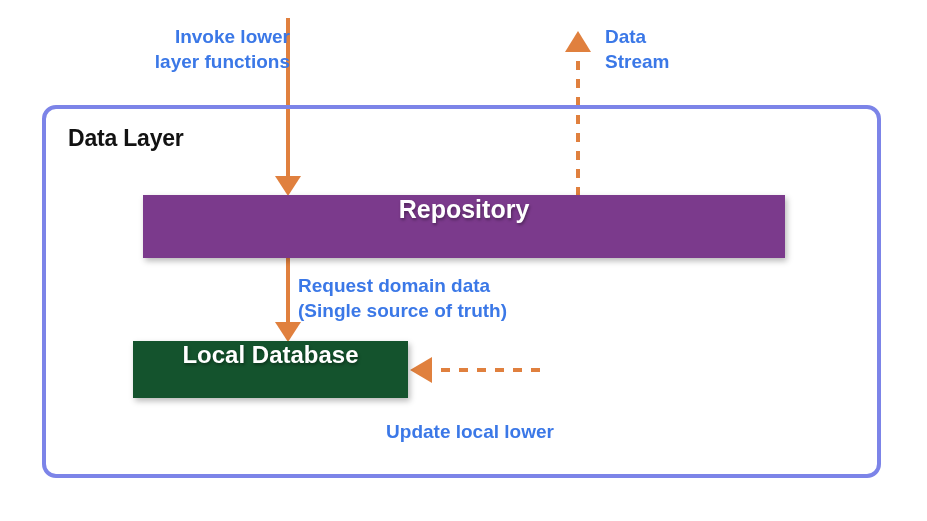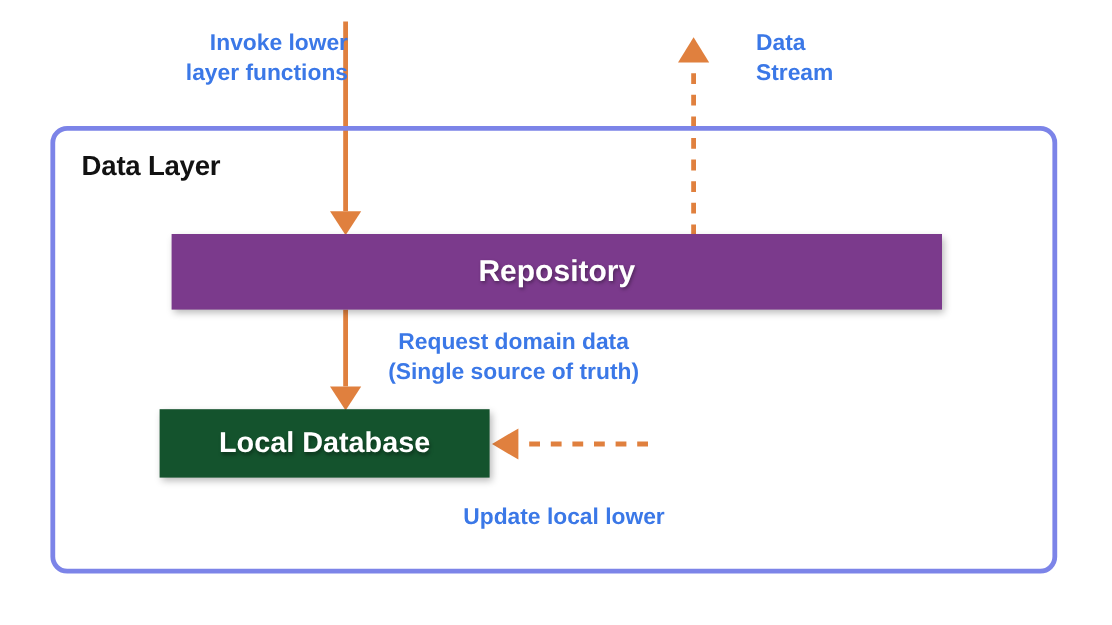--- a/index.html
+++ b/index.html
@@ -32,21 +32,21 @@
     font-weight:bold;
     color:#121212;
     letter-spacing:-0.2px;
   }
 
   
   .node{
     position:absolute;
     box-sizing:border-box;
     display:flex;
-    align-items:center;
+    align-items:flex-start;
     justify-content:center;
     color:#ffffff;
     font-weight:bold;
     text-shadow:1px 2px 3px rgba(0,0,0,0.35);
     box-shadow:2px 3px 6px rgba(0,0,0,0.28);
   }
   .node-repository{
     left:143px; top:195px;
     width:642px; height:63px;
     background:#7B3A8C;
@@ -73,28 +73,27 @@
     font-size:19px;
     line-height:1.33;
     white-space:pre-line;
   }
   .label-invoke{
     left:110px; top:24px;
     width:180px;
     text-align:right;
   }
   .label-stream{
-    left:630px; top:24px;
+    left:605px; top:24px;
     width:120px;
     text-align:left;
   }
   .label-request{
     left:298px; top:273px;
     width:260px;
-    text-align:center;
   }
   .label-update{
     left:360px; top:419px;
     width:220px;
     text-align:center;
   }
 </style>
 </head>
 <body>
 

